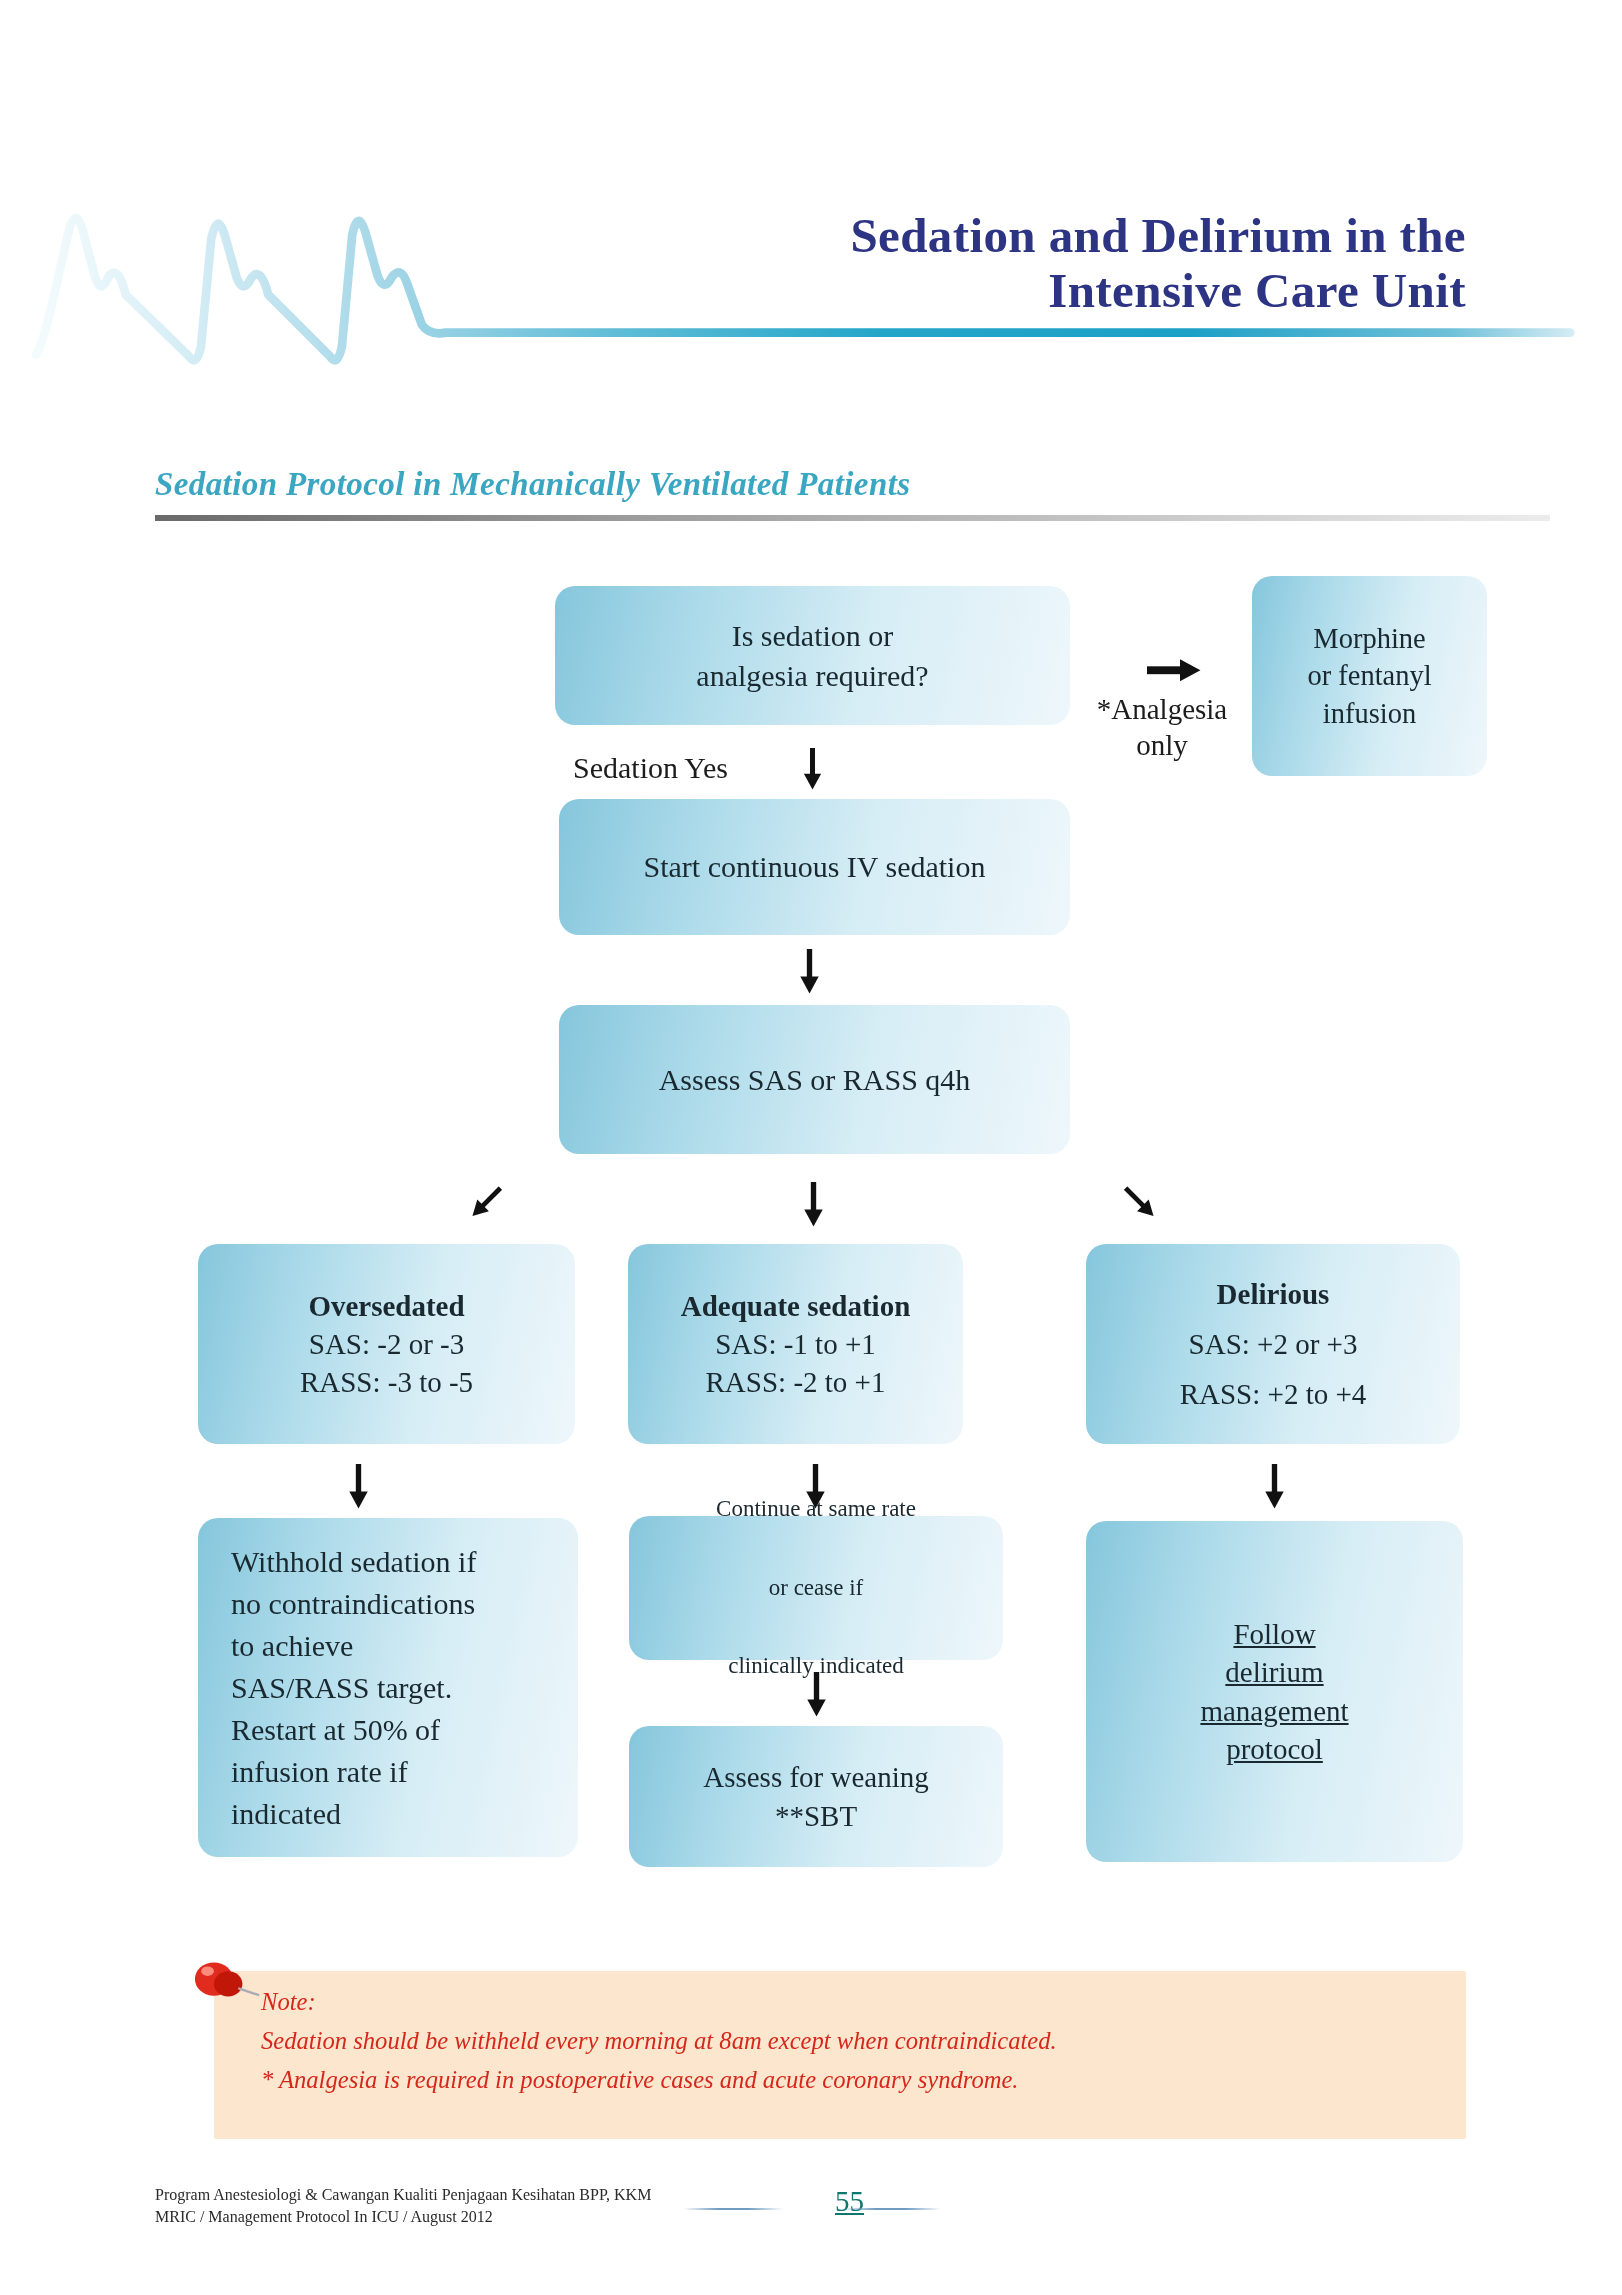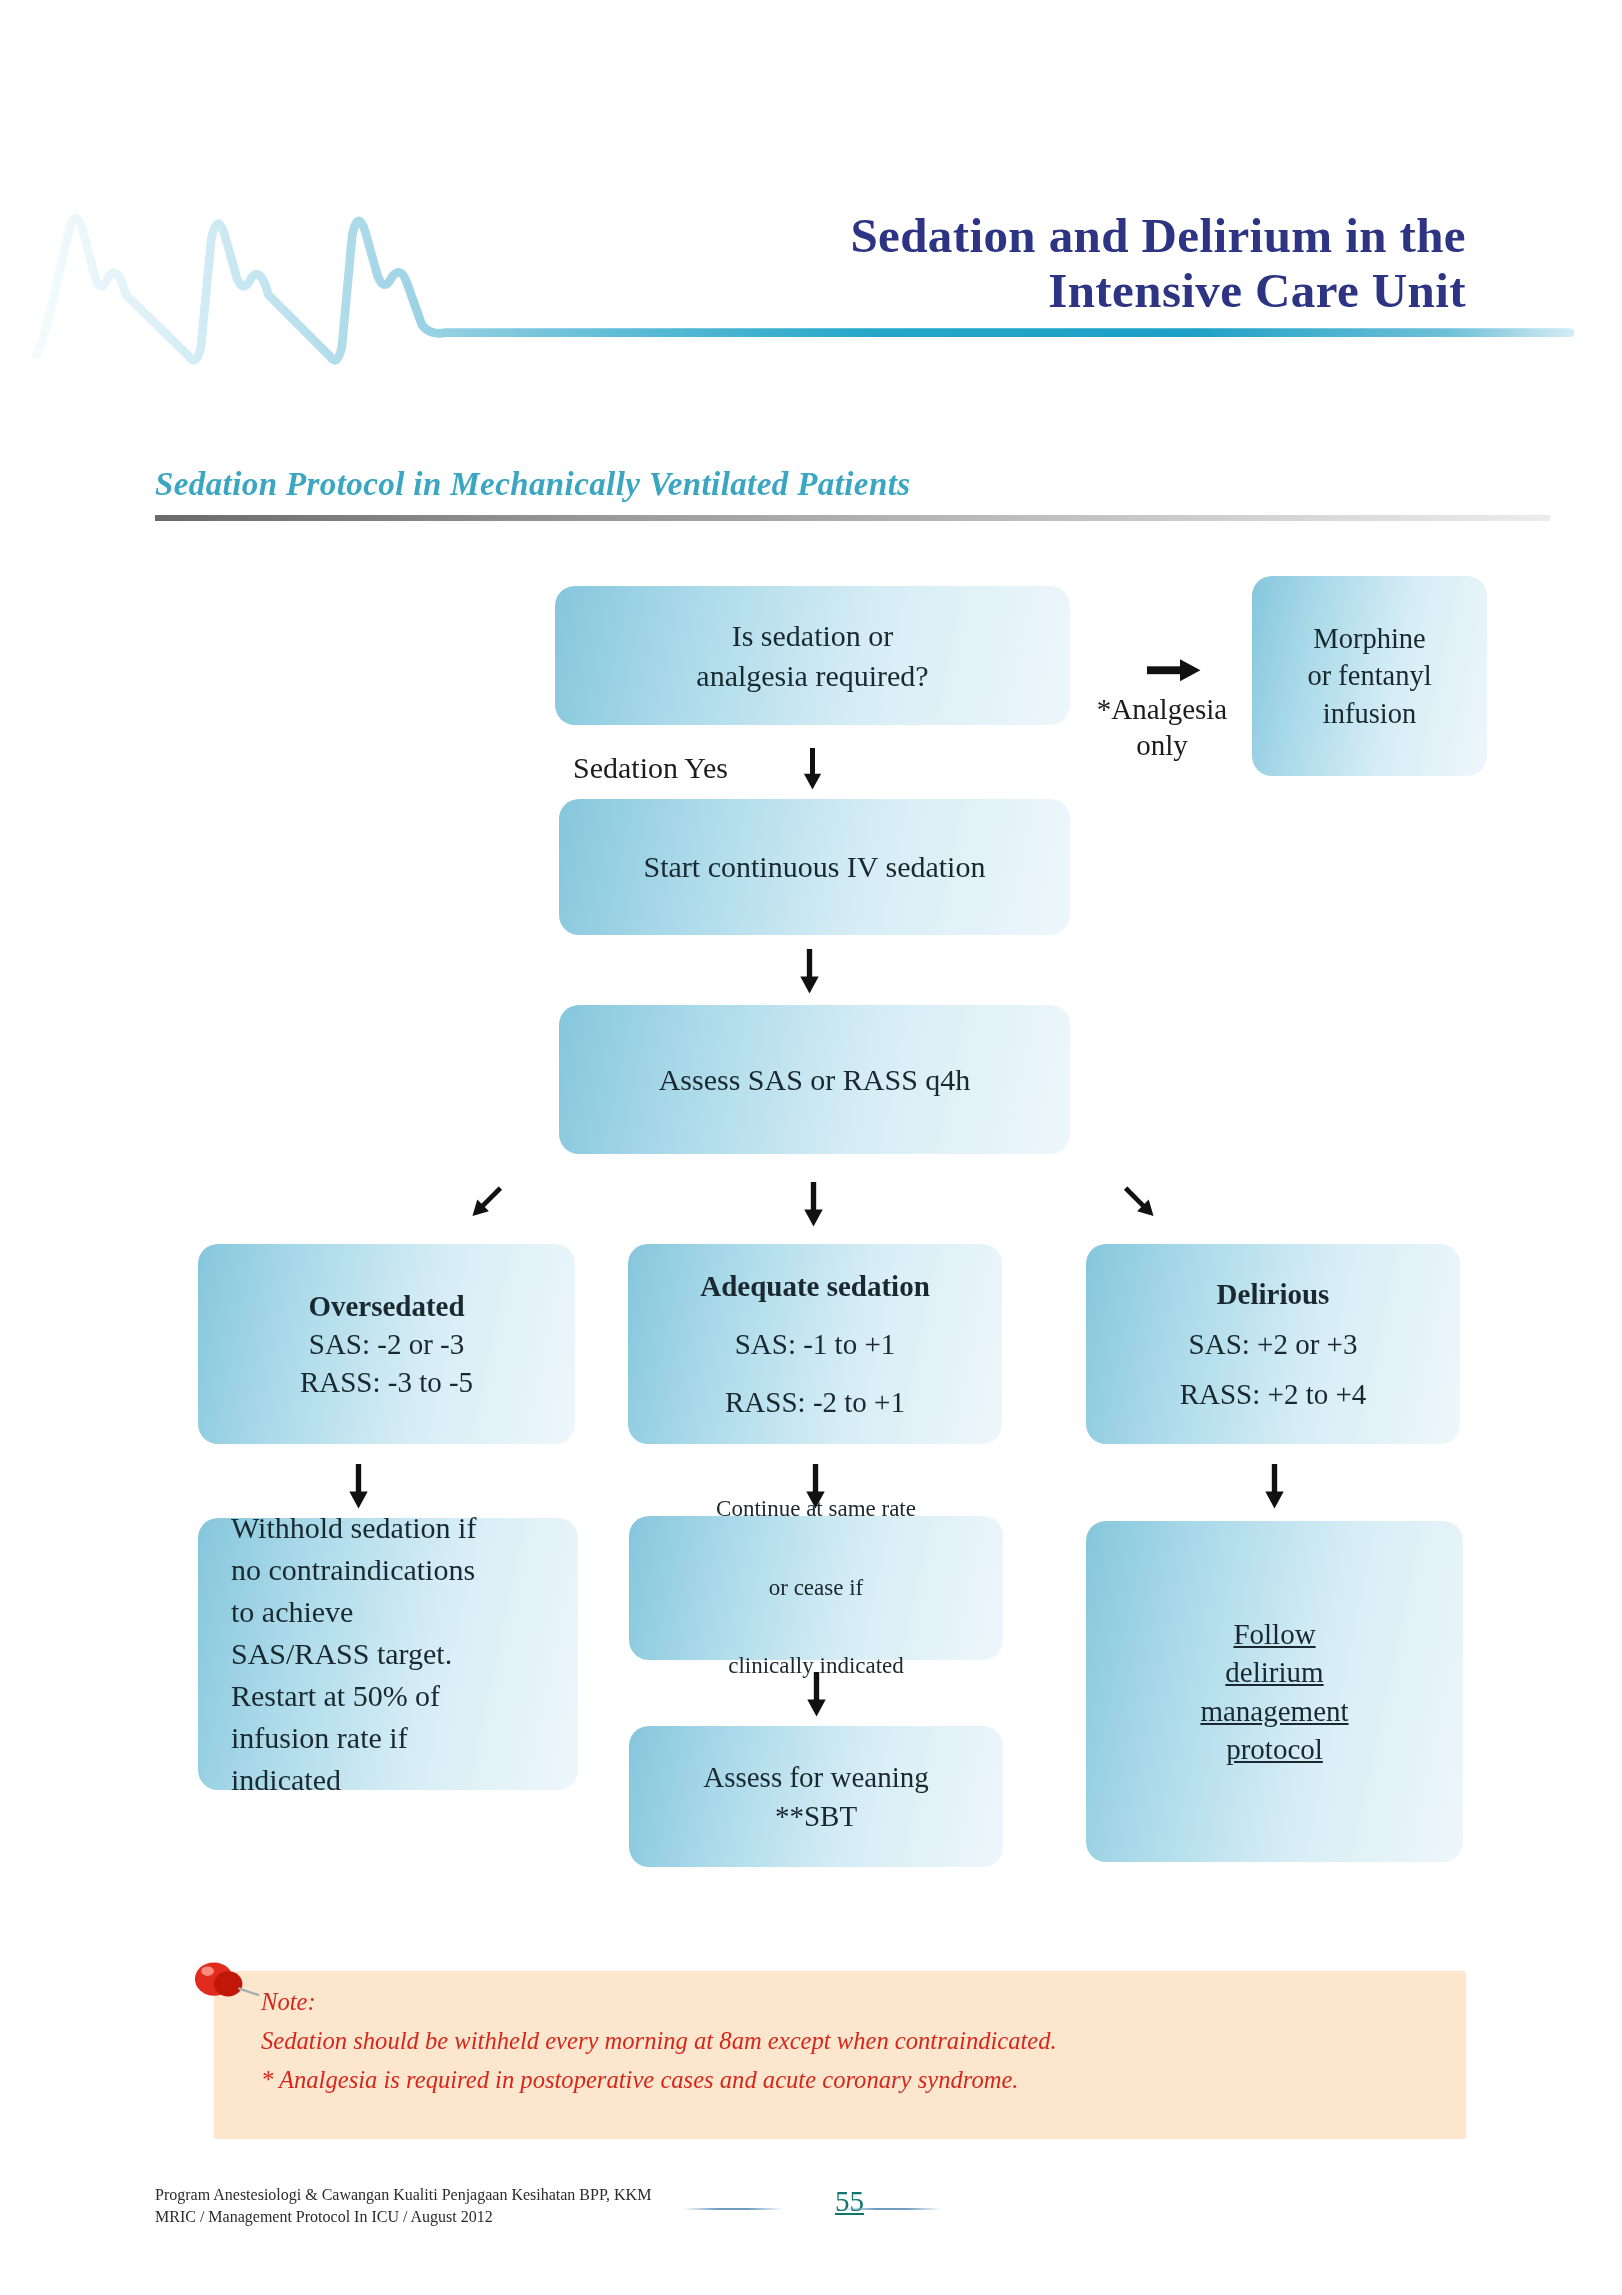--- a/index.html
+++ b/index.html
@@ -121,21 +121,21 @@
   <svg class="abs" style="left:1128px;top:1182px;width:24px;height:41px;transform:rotate(-45deg);" viewBox="0 0 30 60">
     <rect x="11.5" y="0" width="7" height="40" fill="#111"></rect>
       <polygon points="3,36 27,36 15,58" fill="#111"></polygon>
   </svg>
 
   <div class="box" style="left:198px;top:1244px;width:377px;height:200px;font-size:29px;">
     <div class="b">Oversedated</div>
     <div>SAS: -2 or -3</div>
     <div>RASS: -3 to -5</div>
   </div>
-  <div class="box" style="left:628px;top:1244px;width:374px;height:200px;font-size:29px;gap:20px;">
+  <div class="box" style="left:628px;top:1244px;width:335px;height:200px;font-size:29px;">
     <div class="b">Adequate sedation</div>
     <div>SAS: -1 to +1</div>
     <div>RASS: -2 to +1</div>
   </div>
   <div class="box" style="left:1086px;top:1244px;width:374px;height:200px;font-size:29px;gap:12px;">
     <div class="b">Delirious</div>
     <div>SAS: +2 or +3</div>
     <div>RASS: +2 to +4</div>
   </div>
 
@@ -145,21 +145,21 @@
   </svg>
   <svg class="abs" style="left:802px;top:1464px;width:27px;height:46px;" viewBox="0 0 30 60">
     <rect x="11.5" y="0" width="7" height="40" fill="#111"></rect>
       <polygon points="3,36 27,36 15,58" fill="#111"></polygon>
   </svg>
   <svg class="abs" style="left:1261px;top:1464px;width:27px;height:46px;" viewBox="0 0 30 60">
     <rect x="11.5" y="0" width="7" height="40" fill="#111"></rect>
       <polygon points="3,36 27,36 15,58" fill="#111"></polygon>
   </svg>
 
-  <div class="box box-withhold" style="left:198px;top:1518px;width:380px;height:272px;">
+  <div class="box box-withhold" style="left:198px;top:1518px;width:380px;height:339px;">
     <div>Withhold sedation if</div>
     <div>no contraindications</div>
     <div>to achieve</div>
     <div>SAS/RASS target.</div>
     <div>Restart at 50% of</div>
     <div>infusion rate if</div>
     <div>indicated</div>
   </div>
 
   <div class="box" style="left:629px;top:1516px;width:374px;height:144px;font-size:23px;gap:48px;">

